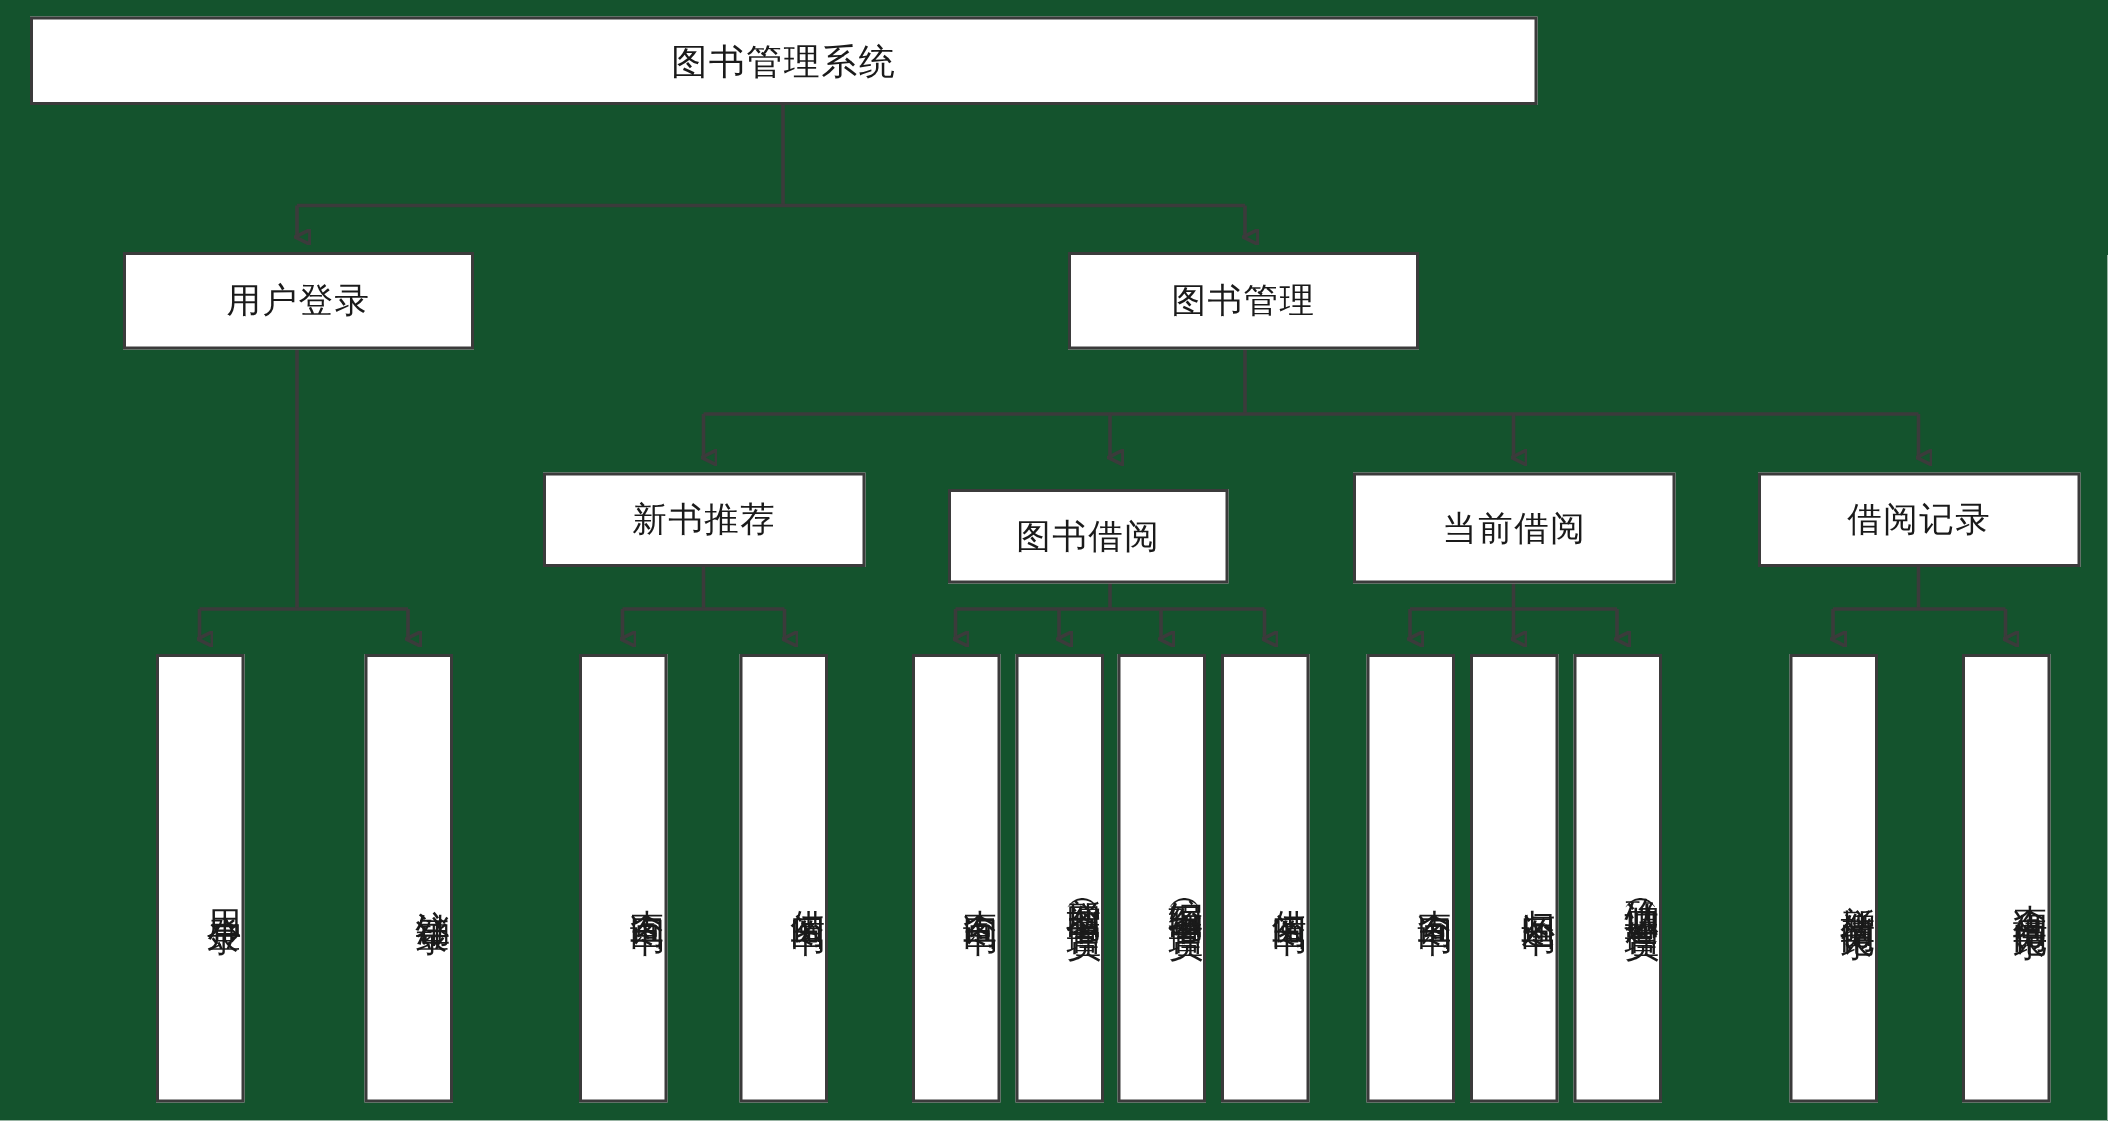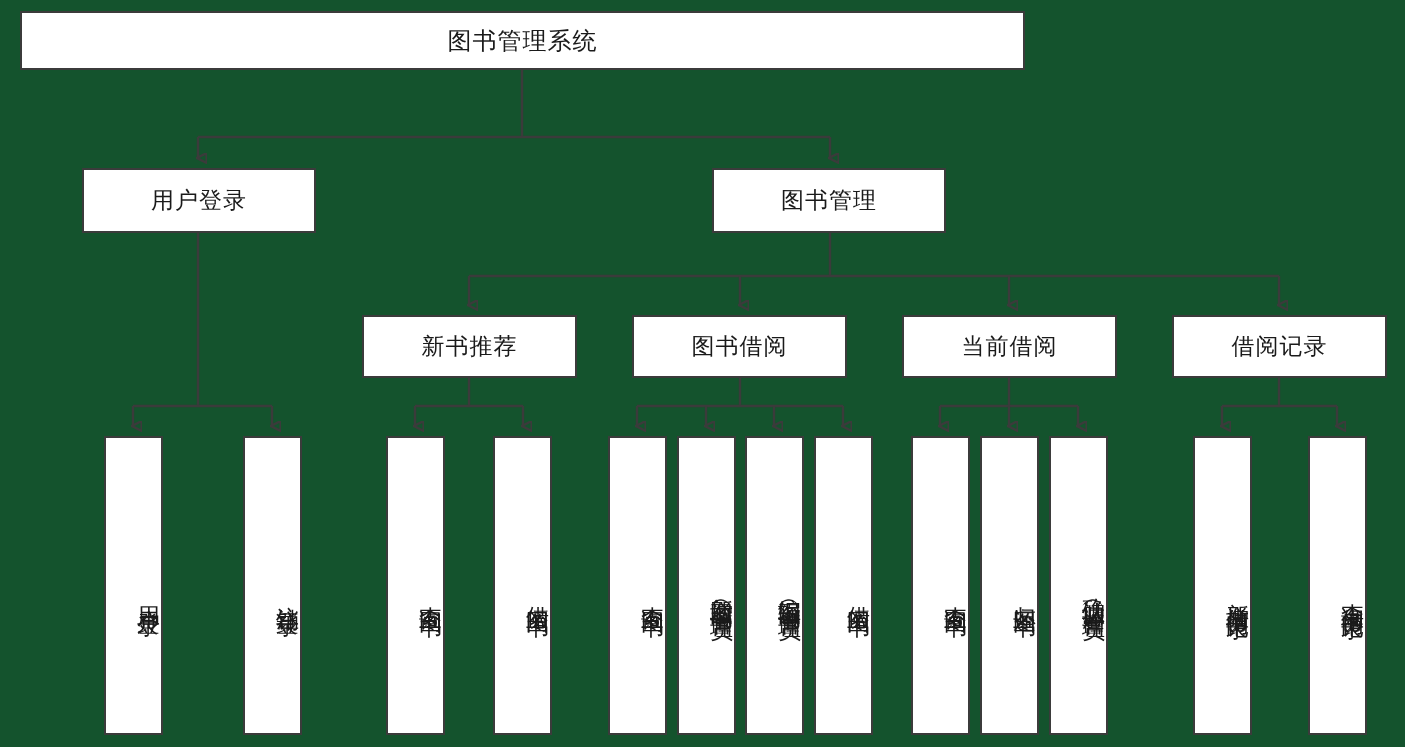--- a/index.html
+++ b/index.html
@@ -137,25 +137,25 @@
   </div>
 
   <div class="node h" style="left:712px; top:168px; width:234px; height:65px;font-family:Liberation Mono, monospace;">
     <span>图书管理</span>
   </div>
 
   <div class="node h" style="left:362px; top:315px; width:215px; height:63px;">
     <span>新书推荐</span>
   </div>
 
-  <div class="node h" style="left:632px; top:315px; width:215px; height:63px;">
+  <div class="node h" style="left:632px; top:326px; width:187px; height:63px;">
     <span>图书借阅</span>
   </div>
 
-  <div class="node h" style="left:902px; top:315px; width:215px; height:63px;">
+  <div class="node h" style="left:902px; top:315px; width:215px; height:74px;">
     <span>当前借阅</span>
   </div>
 
   <div class="node h" style="left:1172px; top:315px; width:215px; height:63px;text-align:right;">
     <span>借阅记录</span>
   </div>
 
   <div class="node v" style="left:104px; top:436px; width:59px; height:299px;">
     <span class="vlabel">用户登录</span>
   </div>

